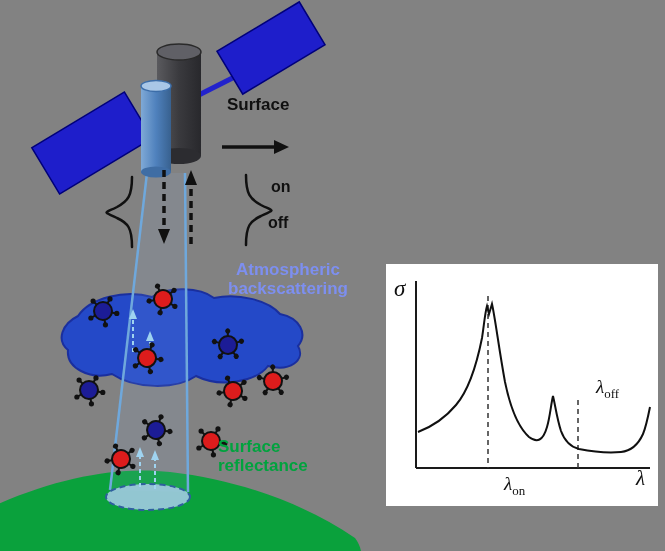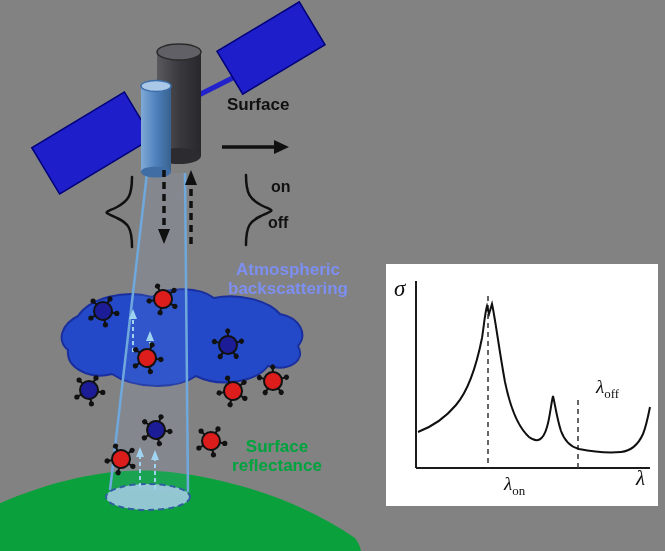--- a/index.html
+++ b/index.html
@@ -8,21 +8,21 @@
     background:#828282; overflow:hidden;
     font-family:"Liberation Sans", sans-serif;
   }
   .canvas svg { position:absolute; left:0; top:0; }
   .lbl { position:absolute; font-weight:bold; line-height:1.12; }
   .lbl-transmitter { left:20px;  top:76px;  font-size:17px; color:#2e6bff; }
   .lbl-receiver    { left:227px; top:95px;  font-size:17px; color:#101010; }
   .lbl-on          { left:271px; top:178px; font-size:16px; color:#101010; }
   .lbl-off         { left:268px; top:214px; font-size:16px; color:#101010; }
   .lbl-atmo        { left:213px; top:260px; font-size:17px; color:#7d8ff0; width:150px;text-align:center; }
-  .lbl-surface     { left:218px; top:437px; font-size:17px; color:#00a33e; width:118px;text-align:center; }
+  .lbl-surface     { left:218px; top:437px; font-size:17px; color:#00a33e; width:118px; }
   .math { position:absolute; font-family:"Liberation Serif", serif; font-style:italic; color:#101010; }
   .m-sigma  { left:394px; top:276px; font-size:23px; }
   .m-lambda { left:636px; top:466px; font-size:21px; }
   .m-lon    { left:472px; top:473px; font-size:19px;margin-left:32px; }
   .m-loff   { left:596px; top:376px; font-size:19px; }
   .math sub { font-size:0.68em; font-style:normal; font-family:"Liberation Serif", serif; }
 </style>
 </head>
 <body>
 

